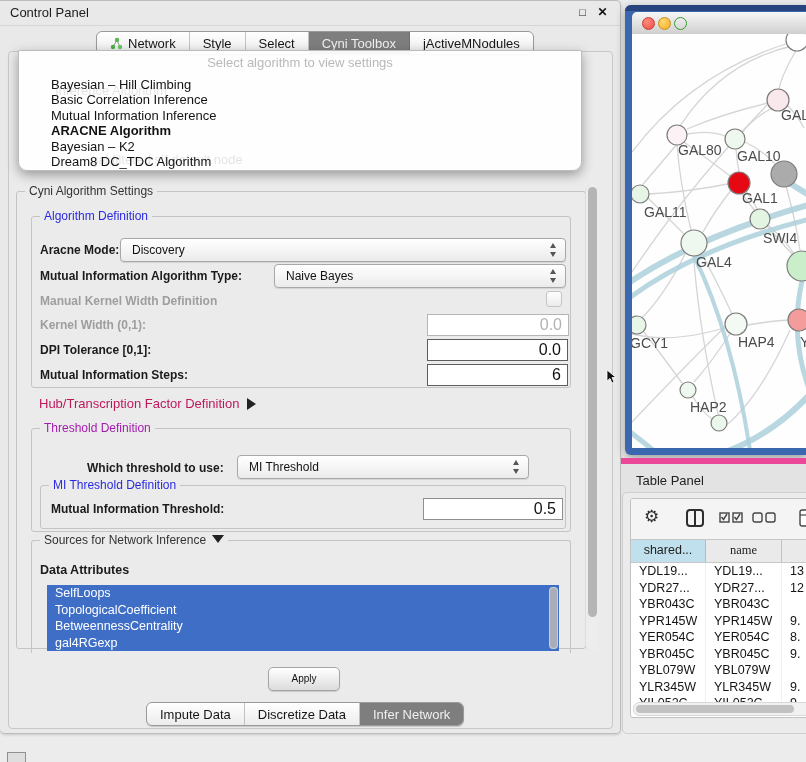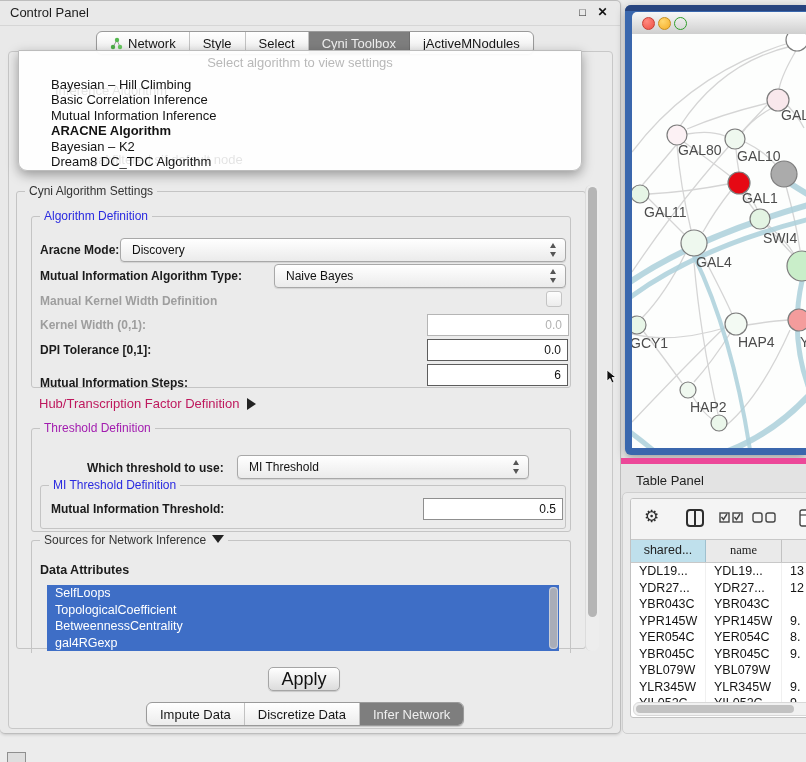--- a/index.html
+++ b/index.html
@@ -63,41 +63,41 @@
   .flabel.disabled{color:#9e9e9e;}
   .combo{position:absolute;height:22px;border:1px solid #a8a8a8;border-radius:4px;
     background:linear-gradient(#ffffff,#ebebeb);box-shadow:0 1px 1px rgba(0,0,0,.1);}
   .combo .cval{position:absolute;left:11px;top:0;line-height:22px;font-size:12px;color:#111;}
   .combo .spin{position:absolute;right:8px;top:4px;width:7px;height:14px;}
   .combo .spin:before,.combo .spin:after{content:"";position:absolute;left:0;
     border-left:3.5px solid transparent;border-right:3.5px solid transparent;}
   .combo .spin:before{top:0;border-bottom:5px solid #555;}
   .combo .spin:after{bottom:0;border-top:5px solid #555;}
   .tfield{position:absolute;height:20px;background:#fff;border:1px solid #b5b5b5;}
-  .tfield .tval{position:absolute;right:6px;top:0;line-height:20px;font-size:12px;color:#111;}
+  .tfield .tval{position:absolute;right:6px;top:0;line-height:20px;font-size:16px;color:#111;}
   .tfield.strong{border:1.5px solid #5d5d5d;}
   .tfield.disabled .tval{color:#b2b2b2;}
   .checkbox{position:absolute;width:14px;height:14px;border:1px solid #c4c4c4;border-radius:3px;
     background:linear-gradient(#fdfdfd,#ececec);}
   .arrow-right{display:inline-block;width:0;height:0;border-top:6px solid transparent;
     border-bottom:6px solid transparent;border-left:9px solid #222;vertical-align:-2px;margin-left:8px;}
   .arrow-down{display:inline-block;width:0;height:0;border-left:6px solid transparent;
     border-right:6px solid transparent;border-top:8px solid #222;vertical-align:1px;margin-left:6px;}
   #attr-list{position:absolute;left:15px;top:44px;width:512px;height:66px;overflow:hidden;background:#fff;}
   .attr-item{background:#3e6ec6;color:#fff;font-size:12.5px;line-height:16.5px;padding-left:8px;}
   #attr-scroll{position:absolute;right:1px;top:2px;width:9px;height:62px;border-radius:4px;background:#c9cdd6;}
   #attr-thumb{position:absolute;left:1px;top:1px;width:7px;height:60px;border-radius:4px;background:#a9adb8;}
 
   #settings-vscroll{position:absolute;right:0;top:2px;width:13px;height:466px;background:#ededed;
     border-left:1px solid #dcdcdc;border-radius:6px;}
   #settings-vthumb{position:absolute;left:2px;top:2px;width:9px;height:430px;background:#b5b5b5;border-radius:5px;}
 
   #apply-button{position:absolute;left:268px;top:666px;width:70px;height:22px;
     border:1px solid #a5a5a5;border-radius:5px;background:linear-gradient(#ffffff,#dcdcdc);
-    text-align:center;line-height:22px;font-size:18px;color:#111;box-shadow:0 1px 1px rgba(0,0,0,.15);}
+    text-align:center;line-height:22px;font-size:10px;color:#111;box-shadow:0 1px 1px rgba(0,0,0,.15);}
 
   
   #net-window{left:625px;top:5px;width:181px;height:450px;background:#3a67ad;
     border-radius:6px 0 0 6px;box-shadow:0 3px 10px rgba(0,0,0,.35);}
   #net-window:before{content:"";position:absolute;left:0;top:0;width:100%;height:6px;
     background:#27447f;border-radius:6px 0 0 0;}
   #net-titlebar{position:absolute;left:7px;top:7px;right:0;height:22px;
     background:linear-gradient(#f7f7f7,#cfcfcf);border-bottom:1px solid #8f8f8f;border-radius:5px 0 0 0;}
   .tl{position:absolute;top:5px;width:11px;height:11px;border-radius:50%;}
   #tl-close{left:10px;background:radial-gradient(circle at 35% 30%,#ff8a80,#ee4e42);border:1px solid #c63f35;}
@@ -203,21 +203,21 @@
         <span class="flabel disabled" style="left:8px;top:77px;">Manual Kernel Width Definition</span>
         <span class="checkbox" style="right:8px;top:74px;"></span>
         <span class="flabel disabled" style="left:8px;top:101px;">Kernel Width (0,1):</span>
         <div class="tfield disabled" style="left:395px;top:97px;width:140px;">
           <span class="tval">0.0</span>
         </div>
         <span class="flabel" style="left:8px;top:126px;">DPI Tolerance [0,1]:</span>
         <div class="tfield strong" style="left:395px;top:122px;width:139px;">
           <span class="tval">0.0</span>
         </div>
-        <span class="flabel" style="left:8px;top:151px;margin-top:8px;">Mutual Information Steps:</span>
+        <span class="flabel" style="left:8px;top:151px;">Mutual Information Steps:</span>
         <div class="tfield strong" style="left:395px;top:147px;width:139px;">
           <span class="tval">6</span>
         </div>
       </div>
 
       <div style="position:absolute;left:22px;top:204px;font-size:13px;color:#be185d;">
         <span>Hub/Transcription Factor Definition</span><span class="arrow-right"></span>
       </div>
 
       <div class="groupbox" style="left:14px;top:236px;width:538px;height:102px;">

